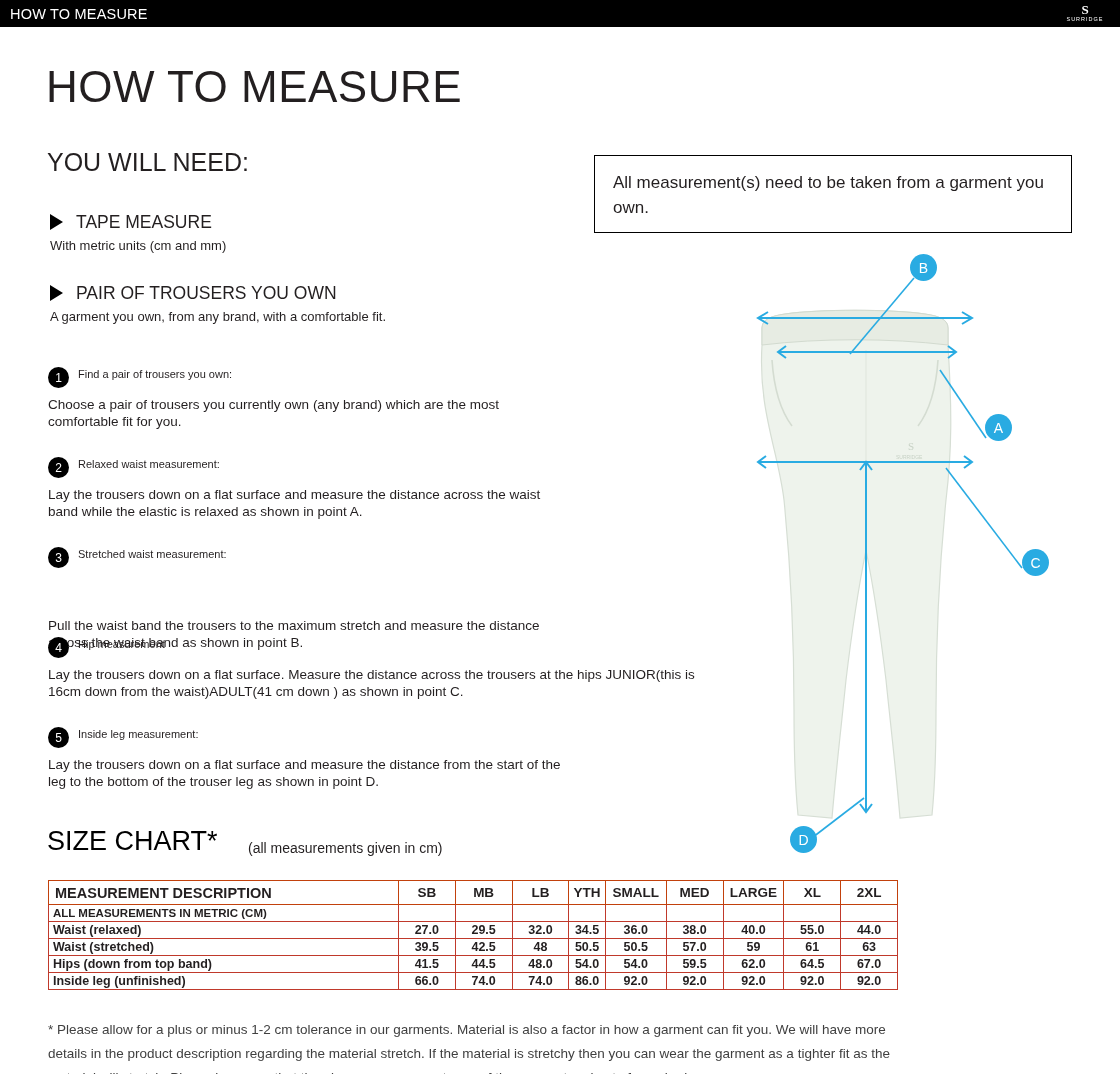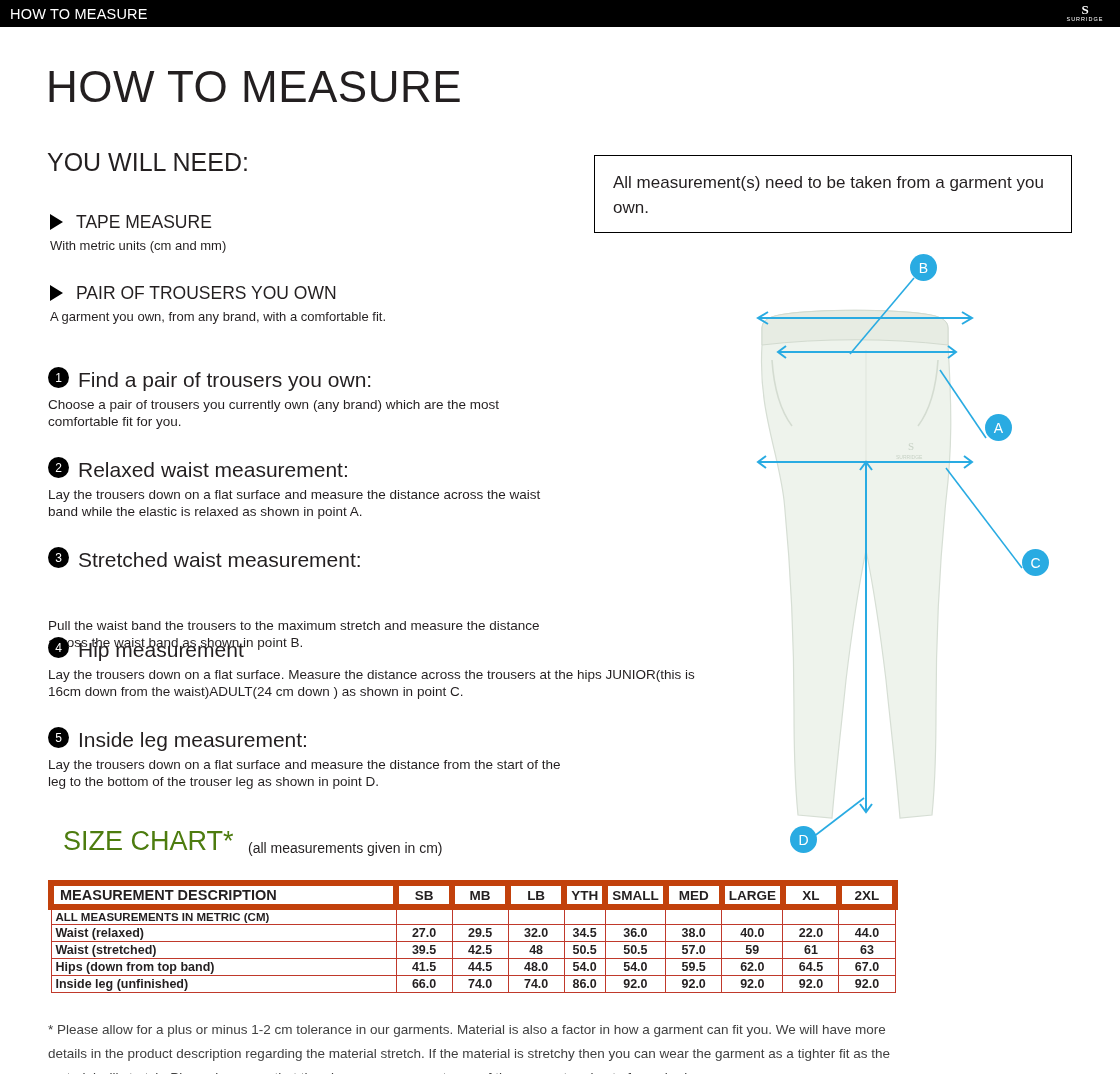--- a/index.html
+++ b/index.html
@@ -103,21 +103,21 @@
     background: #000000;
     color: #ffffff;
     font-size: 12px;
     display: flex;
     align-items: center;
     justify-content: center;
     font-family: "Liberation Sans", sans-serif;
   }
   .step-title {
     position: absolute;
-    font-size: 21px;
+    font-size: 11px;
     color: #231f20;
   }
   .step-body {
     position: absolute;
     font-size: 13.5px;
     line-height: 17px;
     color: #231f20;
   }
 
   
@@ -157,24 +157,24 @@
     color: #ffffff;
     font-size: 14px;
     display: flex;
     align-items: center;
     justify-content: center;
   }
 
   
   .h2-chart {
     position: absolute;
-    left: 63px;
+    left: 47px;
     top: 826px;
     font-size: 27px;
-    color: #4d7c0f;
+    color: #000000;
   }
   .chart-note {
     position: absolute;
     left: 248px;
     top: 840px;
     font-size: 14px;
     color: #231f20;
   }
 
   table.sizechart {
@@ -185,21 +185,21 @@
     border-collapse: collapse;
     font-size: 12.5px;
   }
   table.sizechart td, table.sizechart th {
     border: 1px solid #c0392b;
     padding: 1px 4px;
     height: 17px;
     box-sizing: border-box;
   }
   table.sizechart thead th {
-    border: 6px solid #c2410c;
+    border: 1px solid #c2410c;
     font-weight: bold;
     text-align: center;
     font-size: 13.5px;
     height: 24px;
   }
   table.sizechart thead th.desc {
     text-align: left;
     font-size: 14.5px;
     padding-left: 6px;
   }
@@ -263,21 +263,21 @@
 <div class="step-num" style="left:48px; top:457px;">2</div>
 <div class="step-title" style="left:78px; top:458px;">Relaxed waist measurement:</div>
 <div class="step-body" style="left:48px; top:486px; width:510px;">Lay the trousers down on a flat surface and measure the distance across the waist band while the elastic is relaxed as shown in point A.</div>
 
 <div class="step-num" style="left:48px; top:547px;">3</div>
 <div class="step-title" style="left:78px; top:548px;">Stretched waist measurement:</div>
 <div class="step-body" style="left:48px; top:576px; width:520px;margin-top:41px;">Pull the waist band the trousers to the maximum stretch and measure the distance across the waist band as shown in point B.</div>
 
 <div class="step-num" style="left:48px; top:637px;">4</div>
 <div class="step-title" style="left:78px; top:638px;">Hip measurement</div>
-<div class="step-body" style="left:48px; top:666px; width:660px;">Lay the trousers down on a flat surface. Measure the distance across the trousers at the hips JUNIOR(this is 16cm down from the waist)ADULT(24 cm down ) as shown in point C.</div>
+<div class="step-body" style="left:48px; top:666px; width:660px;">Lay the trousers down on a flat surface. Measure the distance across the trousers at the hips JUNIOR(this is 16cm down from the waist)ADULT(41 cm down ) as shown in point C.</div>
 
 <div class="step-num" style="left:48px; top:727px;">5</div>
 <div class="step-title" style="left:78px; top:728px;">Inside leg measurement:</div>
 <div class="step-body" style="left:48px; top:756px; width:520px;">Lay the trousers down on a flat surface and measure the distance from the start of the leg to the bottom of the trouser leg as shown in point D.</div>
 
 <div class="illus">
   <svg width="400" height="620" viewBox="0 0 400 620">
 
     <path d="M62,95 L62,78 C62,70 70,66 85,64 C120,59 190,59 225,64 C240,66 248,70 248,78 L248,95
              C252,160 252,200 246,250 C240,310 236,390 236,460
@@ -367,21 +367,21 @@
     </tr>
     <tr>
       <td class="rowlabel">Waist (relaxed)</td>
       <td class="val">27.0</td>
       <td class="val">29.5</td>
       <td class="val">32.0</td>
       <td class="val">34.5</td>
       <td class="val">36.0</td>
       <td class="val">38.0</td>
       <td class="val">40.0</td>
-      <td class="val">22.0</td>
+      <td class="val">55.0</td>
       <td class="val">44.0</td>
     </tr>
     <tr>
       <td class="rowlabel">Waist (stretched)</td>
       <td class="val">39.5</td>
       <td class="val">42.5</td>
       <td class="val">48</td>
       <td class="val">50.5</td>
       <td class="val">50.5</td>
       <td class="val">57.0</td>

